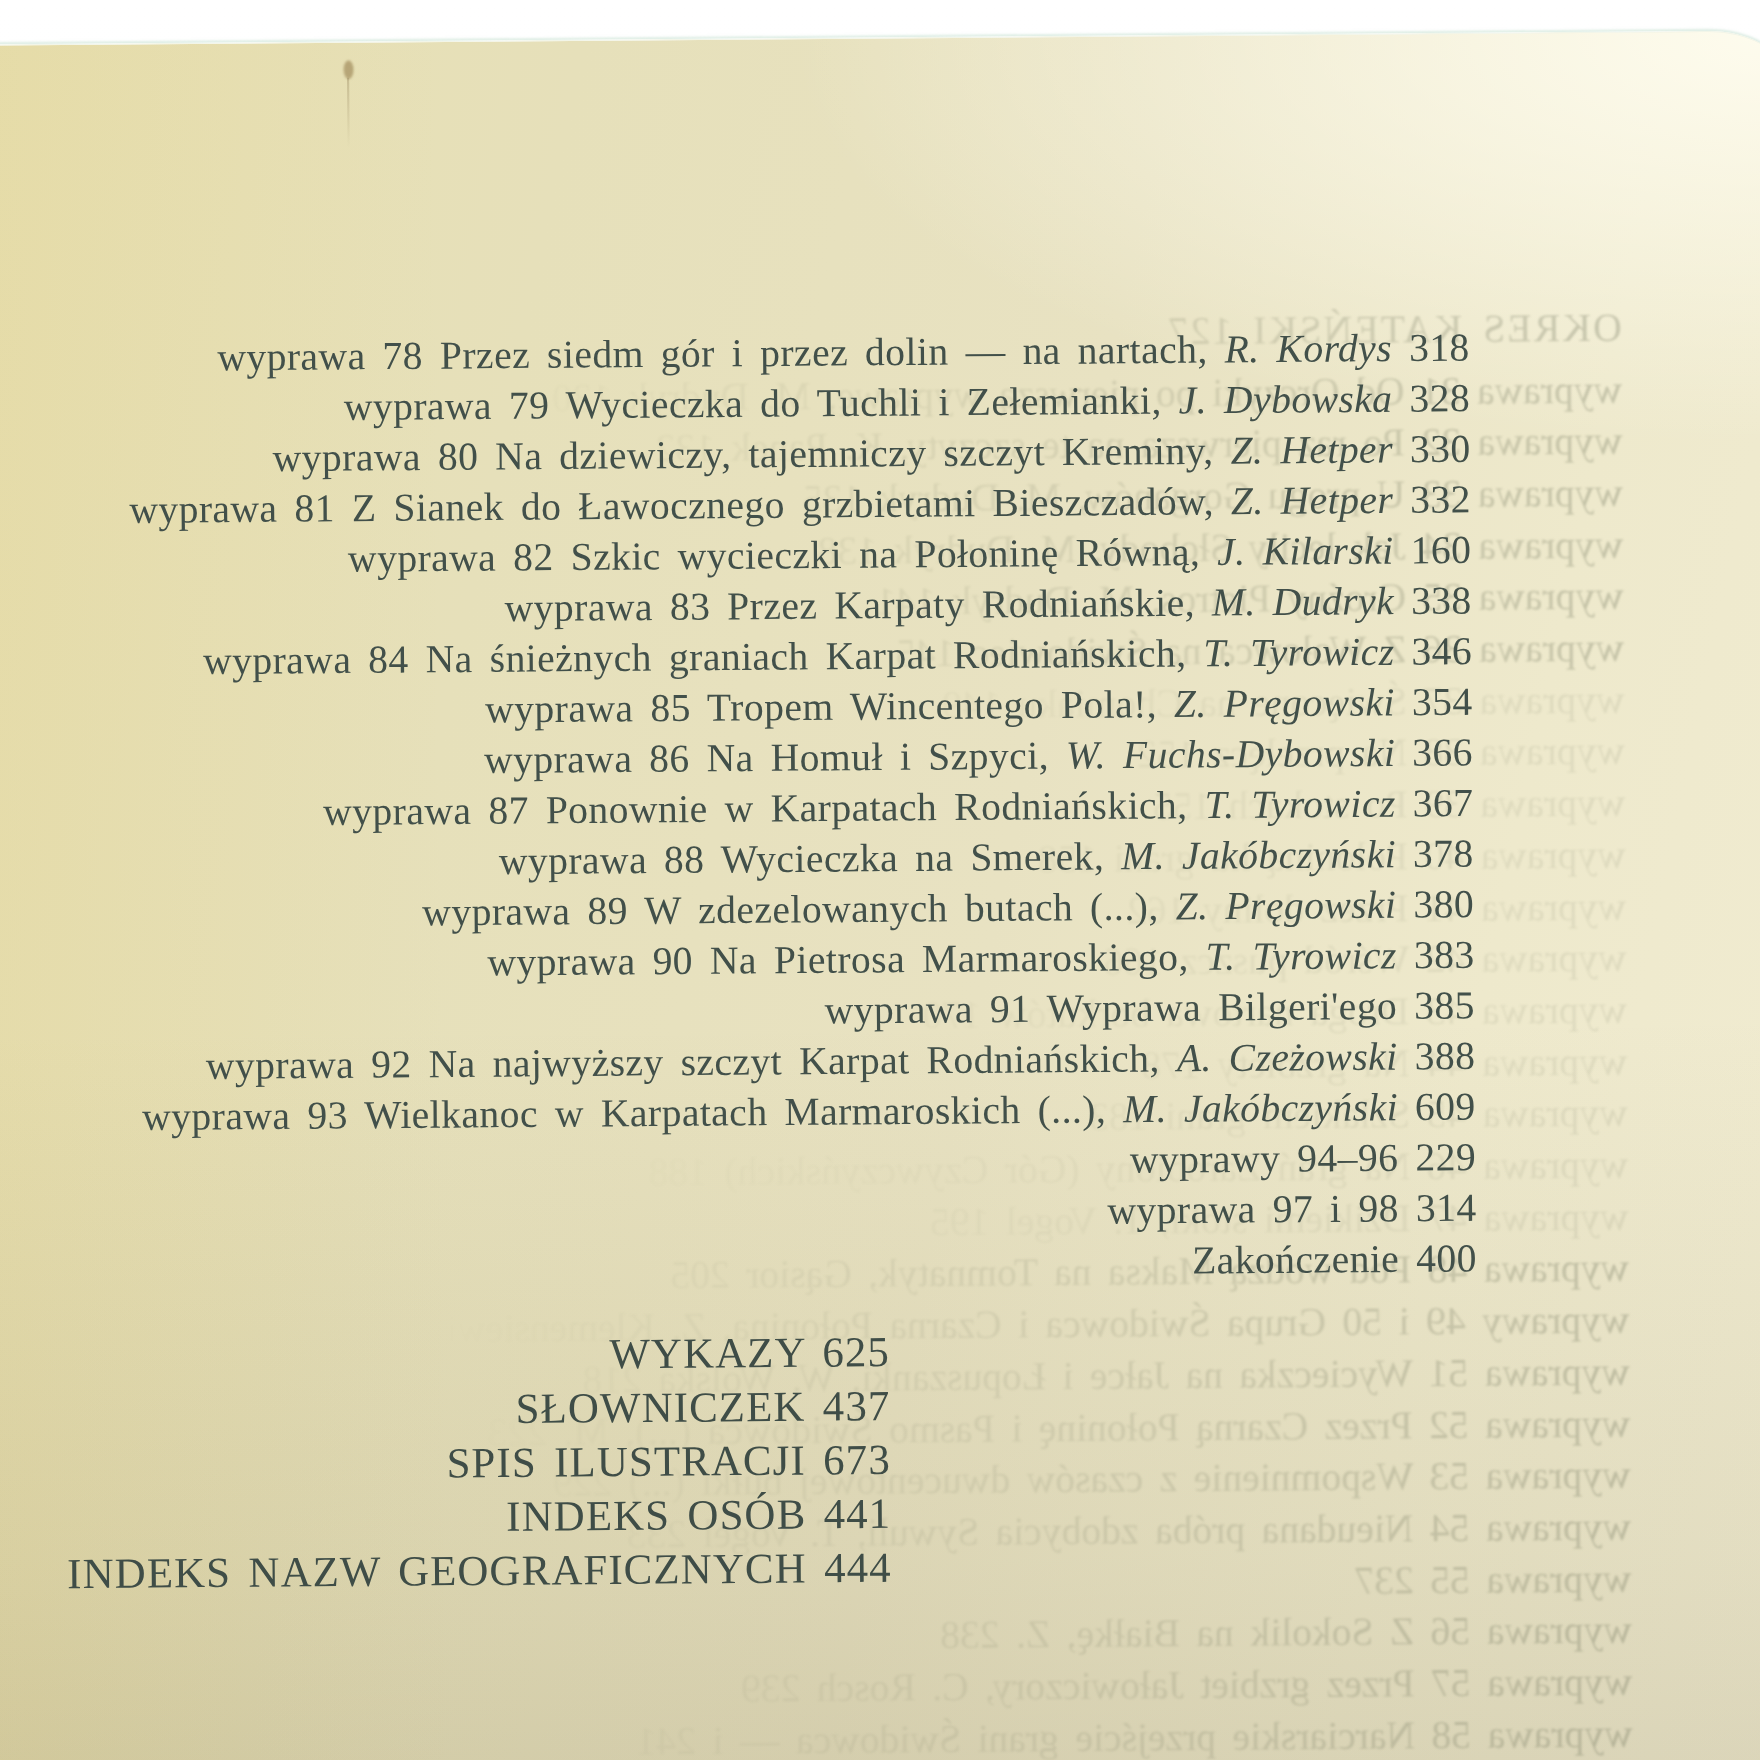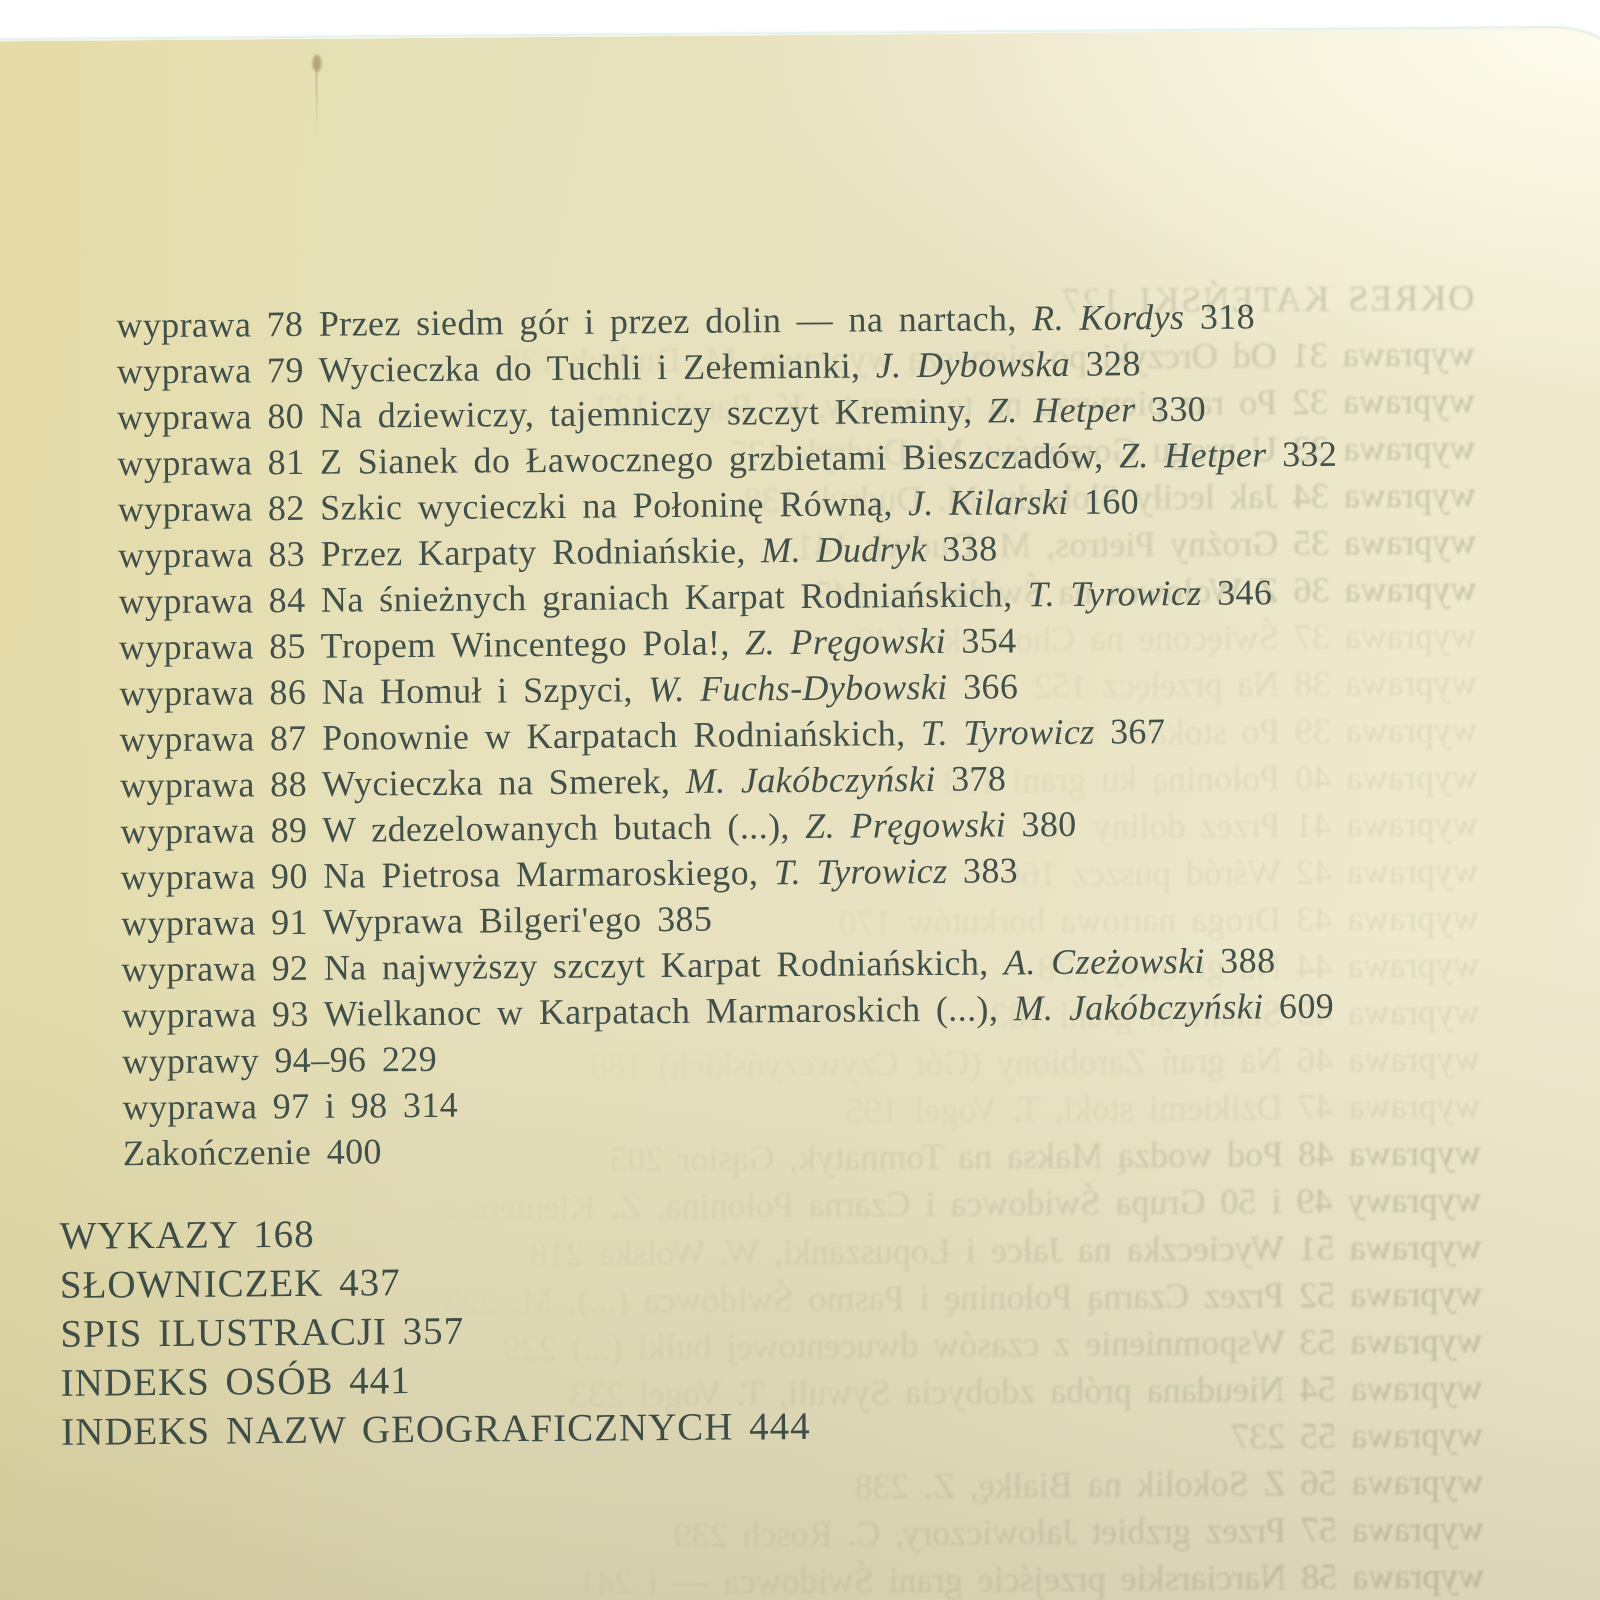--- a/index.html
+++ b/index.html
@@ -1,19 +1,19 @@
 <!DOCTYPE html>
 <html><head>
 <meta charset="utf-8">
 <title>Book page</title>
 <style>
   html,body{margin:0;padding:0;background:#fbfcfa;}
   .photo{position:relative;width:1600px;height:1600px;overflow:hidden;
     background:linear-gradient(180deg,#ffffff 0%,#fdfefc 40%,#f4f5ef 100%);
-    font-family:"Liberation Serif","DejaVu Serif",serif;}
+    font-family:"Liberation Serif","DejaVu Serif",serif;text-align:right;}
   
   .page{position:absolute;left:-26px;right:-26px;top:34px;bottom:-60px;
     transform:rotate(-0.45deg);transform-origin:50% 30%;
     border-radius:10px 70px 0 0 / 8px 42px 0 0;
     border-top:1px solid #f2f5e8;
     background:
       radial-gradient(130% 55% at 100% 0%, rgba(255,253,240,0.95) 0%, rgba(255,253,240,0) 42%),
       linear-gradient(180deg, rgba(120,110,70,0) 55%, rgba(110,100,60,0.10) 85%, rgba(100,90,55,0.17) 100%),
       linear-gradient(90deg, rgba(214,192,112,0.14) 0%, rgba(214,192,112,0) 26%),
       linear-gradient(102deg, #e8e0b0 0%, #e6e0ba 28%, #e8e2c2 55%, #eee9cc 78%, #f1ecd2 100%);
@@ -93,20 +93,20 @@
         <div class="row"><span>wyprawa 89</span> <span>W zdezelowanych butach (...),</span> <span class="author">Z. Pręgowski</span> <span>380</span> </div>
         <div class="row"><span>wyprawa 90</span> <span>Na Pietrosa Marmaroskiego,</span> <span class="author">T. Tyrowicz</span> <span>383</span> </div>
         <div class="row"><span>wyprawa 91</span> <span>Wyprawa Bilgeri'ego</span> <span>385</span> </div>
         <div class="row"><span>wyprawa 92</span> <span>Na najwyższy szczyt Karpat Rodniańskich,</span> <span class="author">A. Czeżowski</span> <span>388</span> </div>
         <div class="row"><span>wyprawa 93</span> <span>Wielkanoc w Karpatach Marmaroskich (...),</span> <span class="author">M. Jakóbczyński</span> <span>609</span> </div>
         <div class="row"><span>wyprawy 94–96</span> <span>229</span> </div>
         <div class="row"><span>wyprawa 97 i 98</span> <span>314</span> </div>
         <div class="row"><span>Zakończenie</span> <span>400</span> </div>
       </div>
     <div class="backlist">
-        <div class="row"><span>WYKAZY</span> <span>168</span> </div>
+        <div class="row"><span>WYKAZY</span> <span>625</span> </div>
         <div class="row"><span>SŁOWNICZEK</span> <span>437</span> </div>
-        <div class="row"><span>SPIS ILUSTRACJI</span> <span>357</span> </div>
+        <div class="row"><span>SPIS ILUSTRACJI</span> <span>673</span> </div>
         <div class="row"><span>INDEKS OSÓB</span> <span>441</span> </div>
         <div class="row"><span>INDEKS NAZW GEOGRAFICZNYCH</span> <span>444</span> </div>
       </div>
   </div>
 </div>
 
 </body></html>

